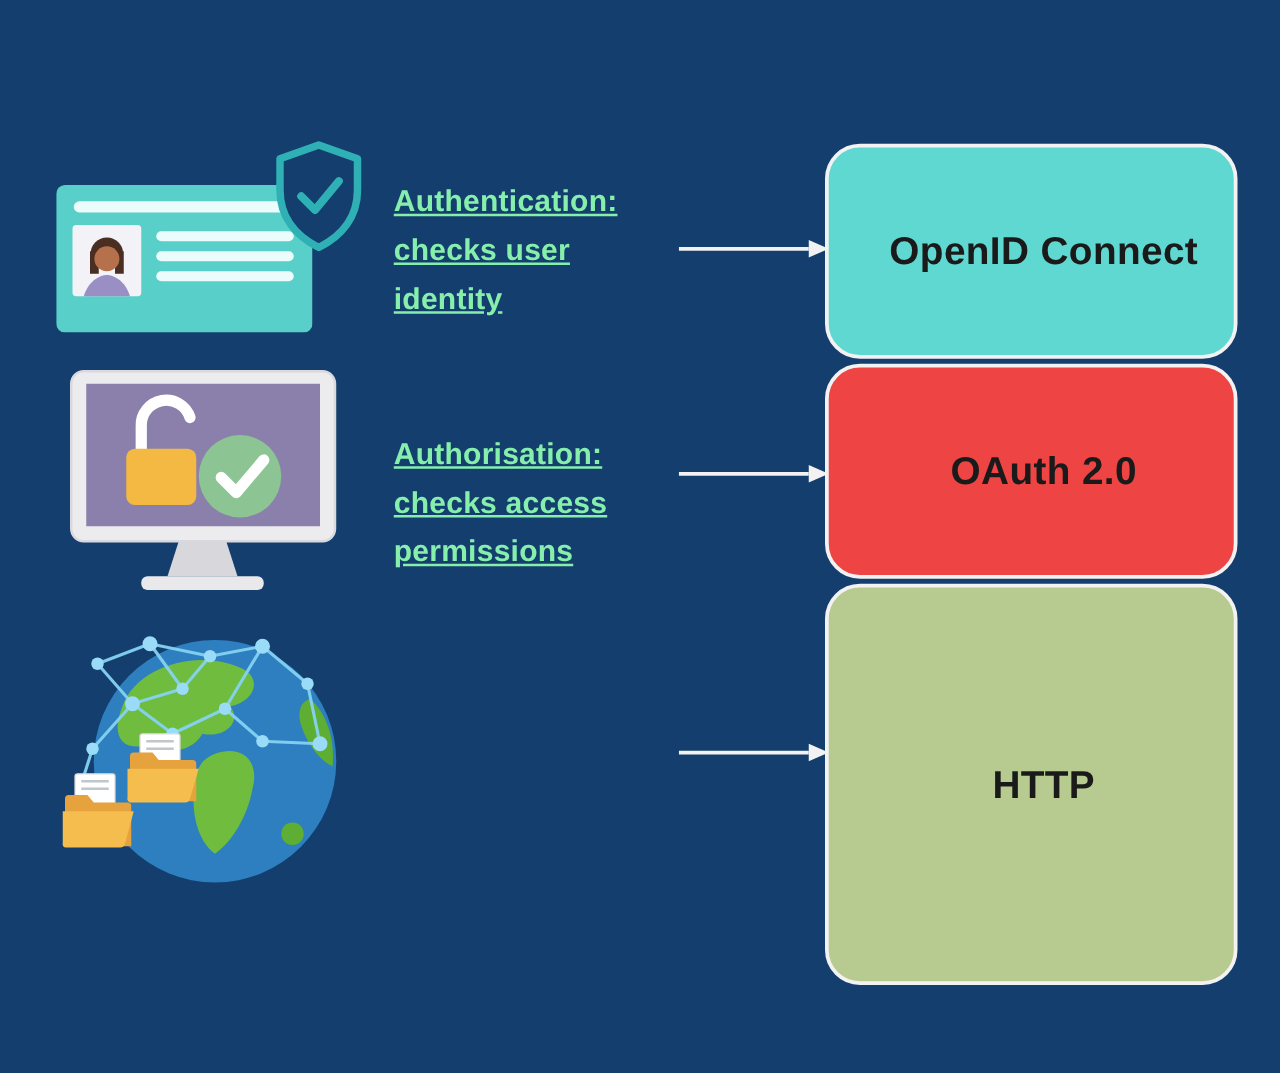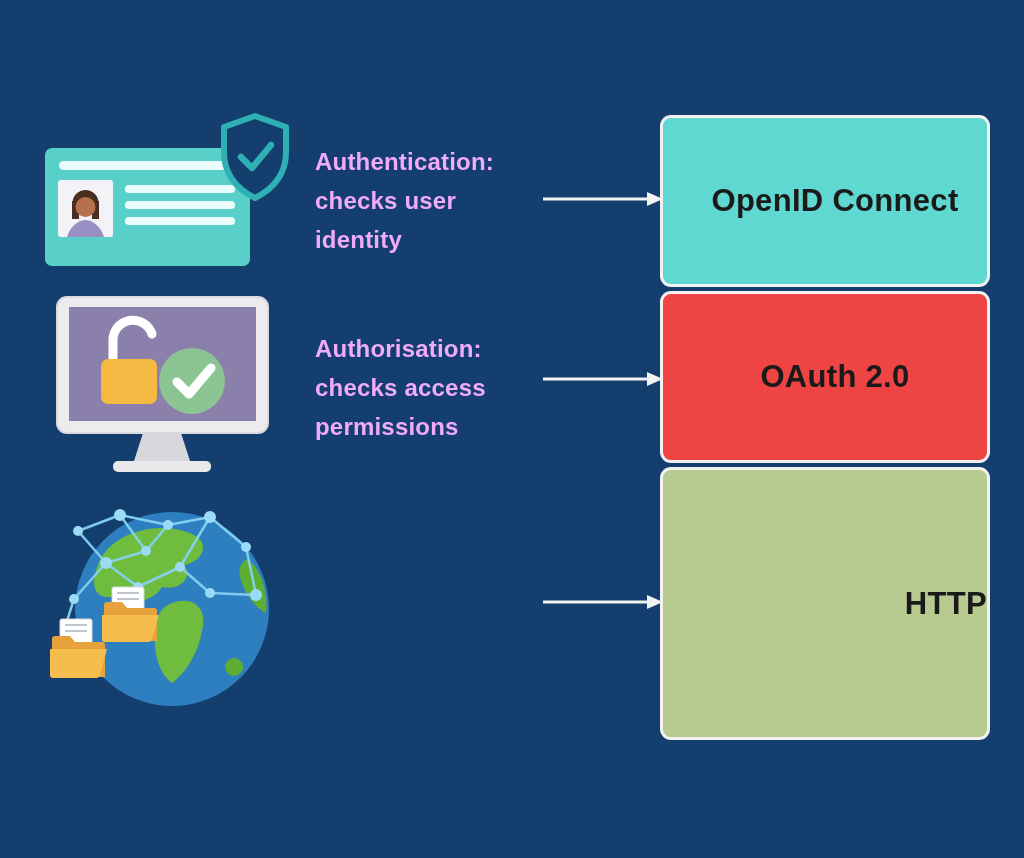--- a/index.html
+++ b/index.html
@@ -4,60 +4,61 @@
 <style>
   html,body { margin:0; padding:0; }
   .canvas {
     position:relative;
     width:1024px; height:858px;
     overflow:hidden;
     font-family:"Liberation Sans", sans-serif;
   }
   .row-label {
     position:absolute;
-    color:#f0abfc;
+    color:#86efac;
     font-weight:700;
     font-size:24px;
     line-height:39px;
     white-space:pre-line;
     letter-spacing:0.2px;
+    text-decoration:underline;
   }
   .flow-box {
     position:absolute;
     left:660px;
     width:330px;
     border:3px solid #f2f2f2;
-    border-radius:11px;
+    border-radius:28px;
     box-sizing:border-box;
     display:flex;
     align-items:center;
     justify-content:center;
     padding-left:20px;
   }
   .flow-box .box-label {
     font-size:31px;
     font-weight:700;
     color:#1a1a1a;
     letter-spacing:0.3px;
   }
   .box-1 { top:115px; height:172px; }
   .box-2 { top:291px; height:172px; }
-  .box-3 { top:467px; height:273px;justify-content:flex-end; }
+  .box-3 { top:467px; height:321px; }
   .arrow { position:absolute; left:543px; width:120px; height:20px; }
   .arrow-1 { top:189px; }
   .arrow-2 { top:369px; }
   .arrow-3 { top:592px; }
   .icon-wrap { position:absolute; }
   .idcard-wrap { left:45px; top:112px; width:250px; height:156px; }
   .idcard-svg { position:absolute; left:0; top:36px; }
   .shield-svg { position:absolute; left:170px; top:0; }
   .monitor-wrap { left:55px; top:295px; width:215px; height:185px; }
   .globe-wrap { left:50px; top:503px; width:220px; height:212px; }
   .label-1 { left:315px; top:142px; }
-  .label-2 { left:315px; top:329px; }
+  .label-2 { left:315px; top:344px; }
   .label-3 { left:315px; top:546px; }
 </style>
 </head>
 <body>
 
 <div class="canvas" style="background: rgb(19, 62, 109);">
 
   <div class="icon-wrap idcard-wrap">
     <svg class="idcard-svg" width="205" height="118" viewBox="0 0 205 118">
       <rect x="0" y="0" width="205" height="118" rx="7" fill="#58d0c9"></rect>

